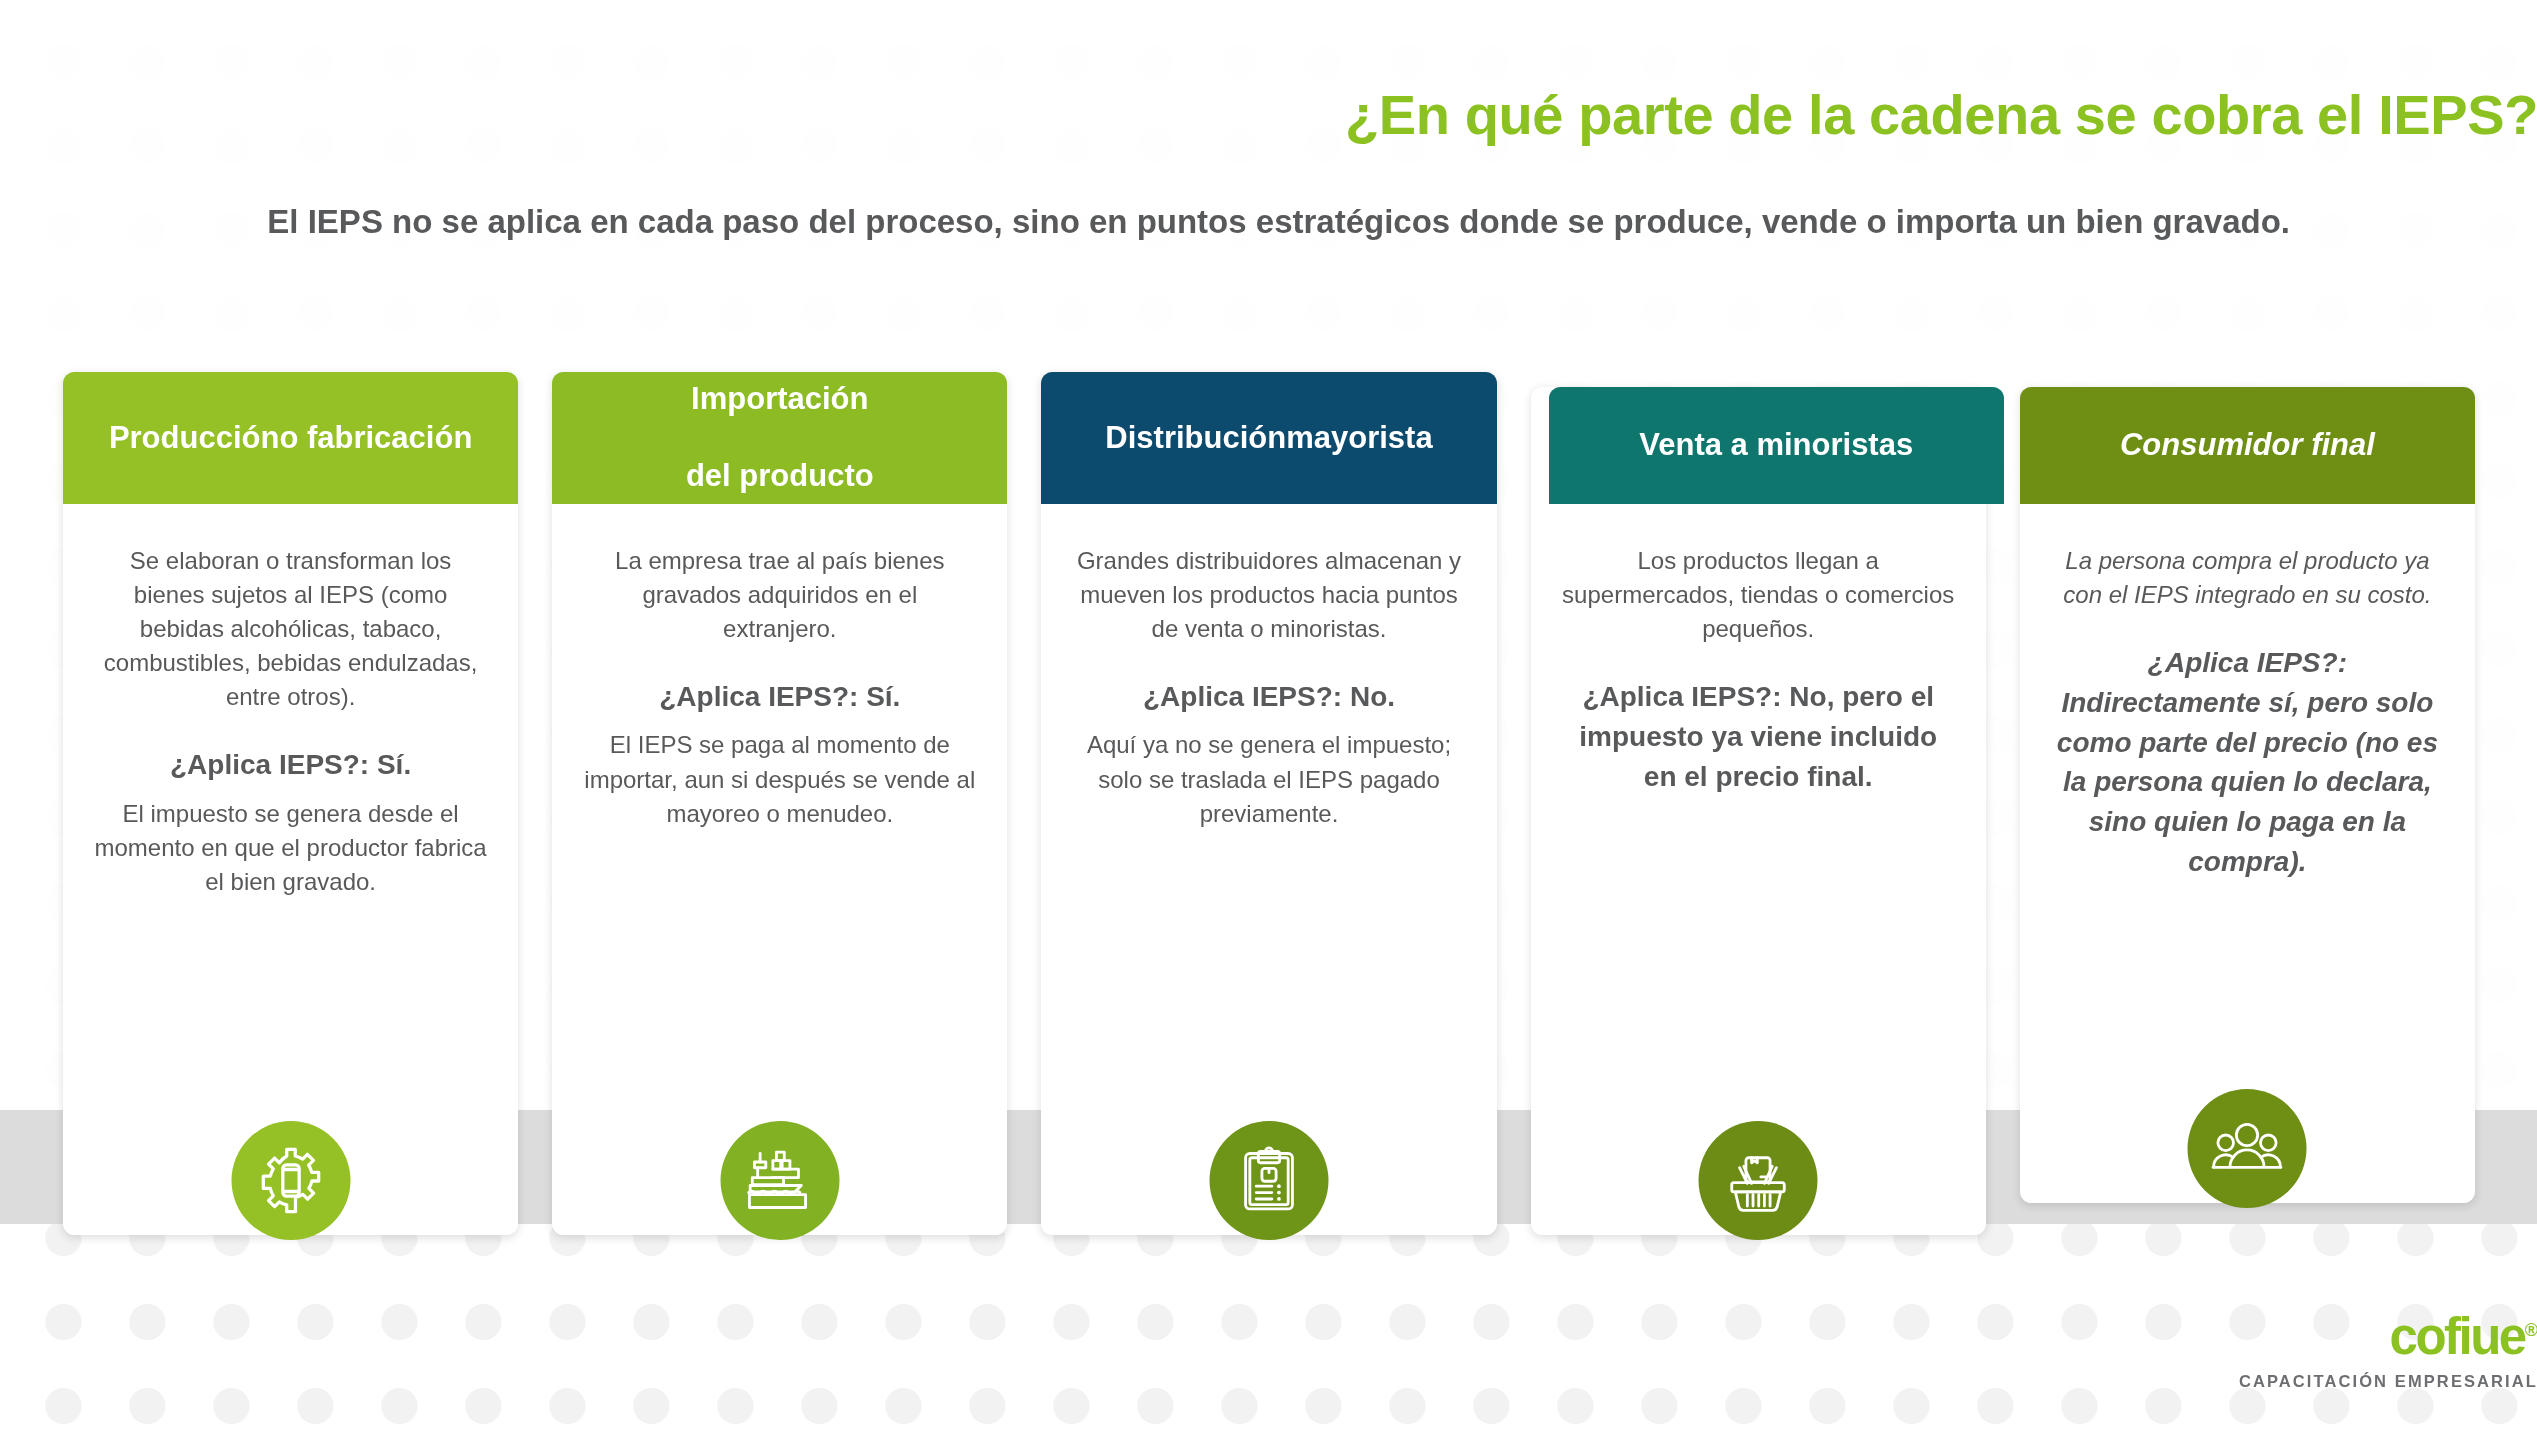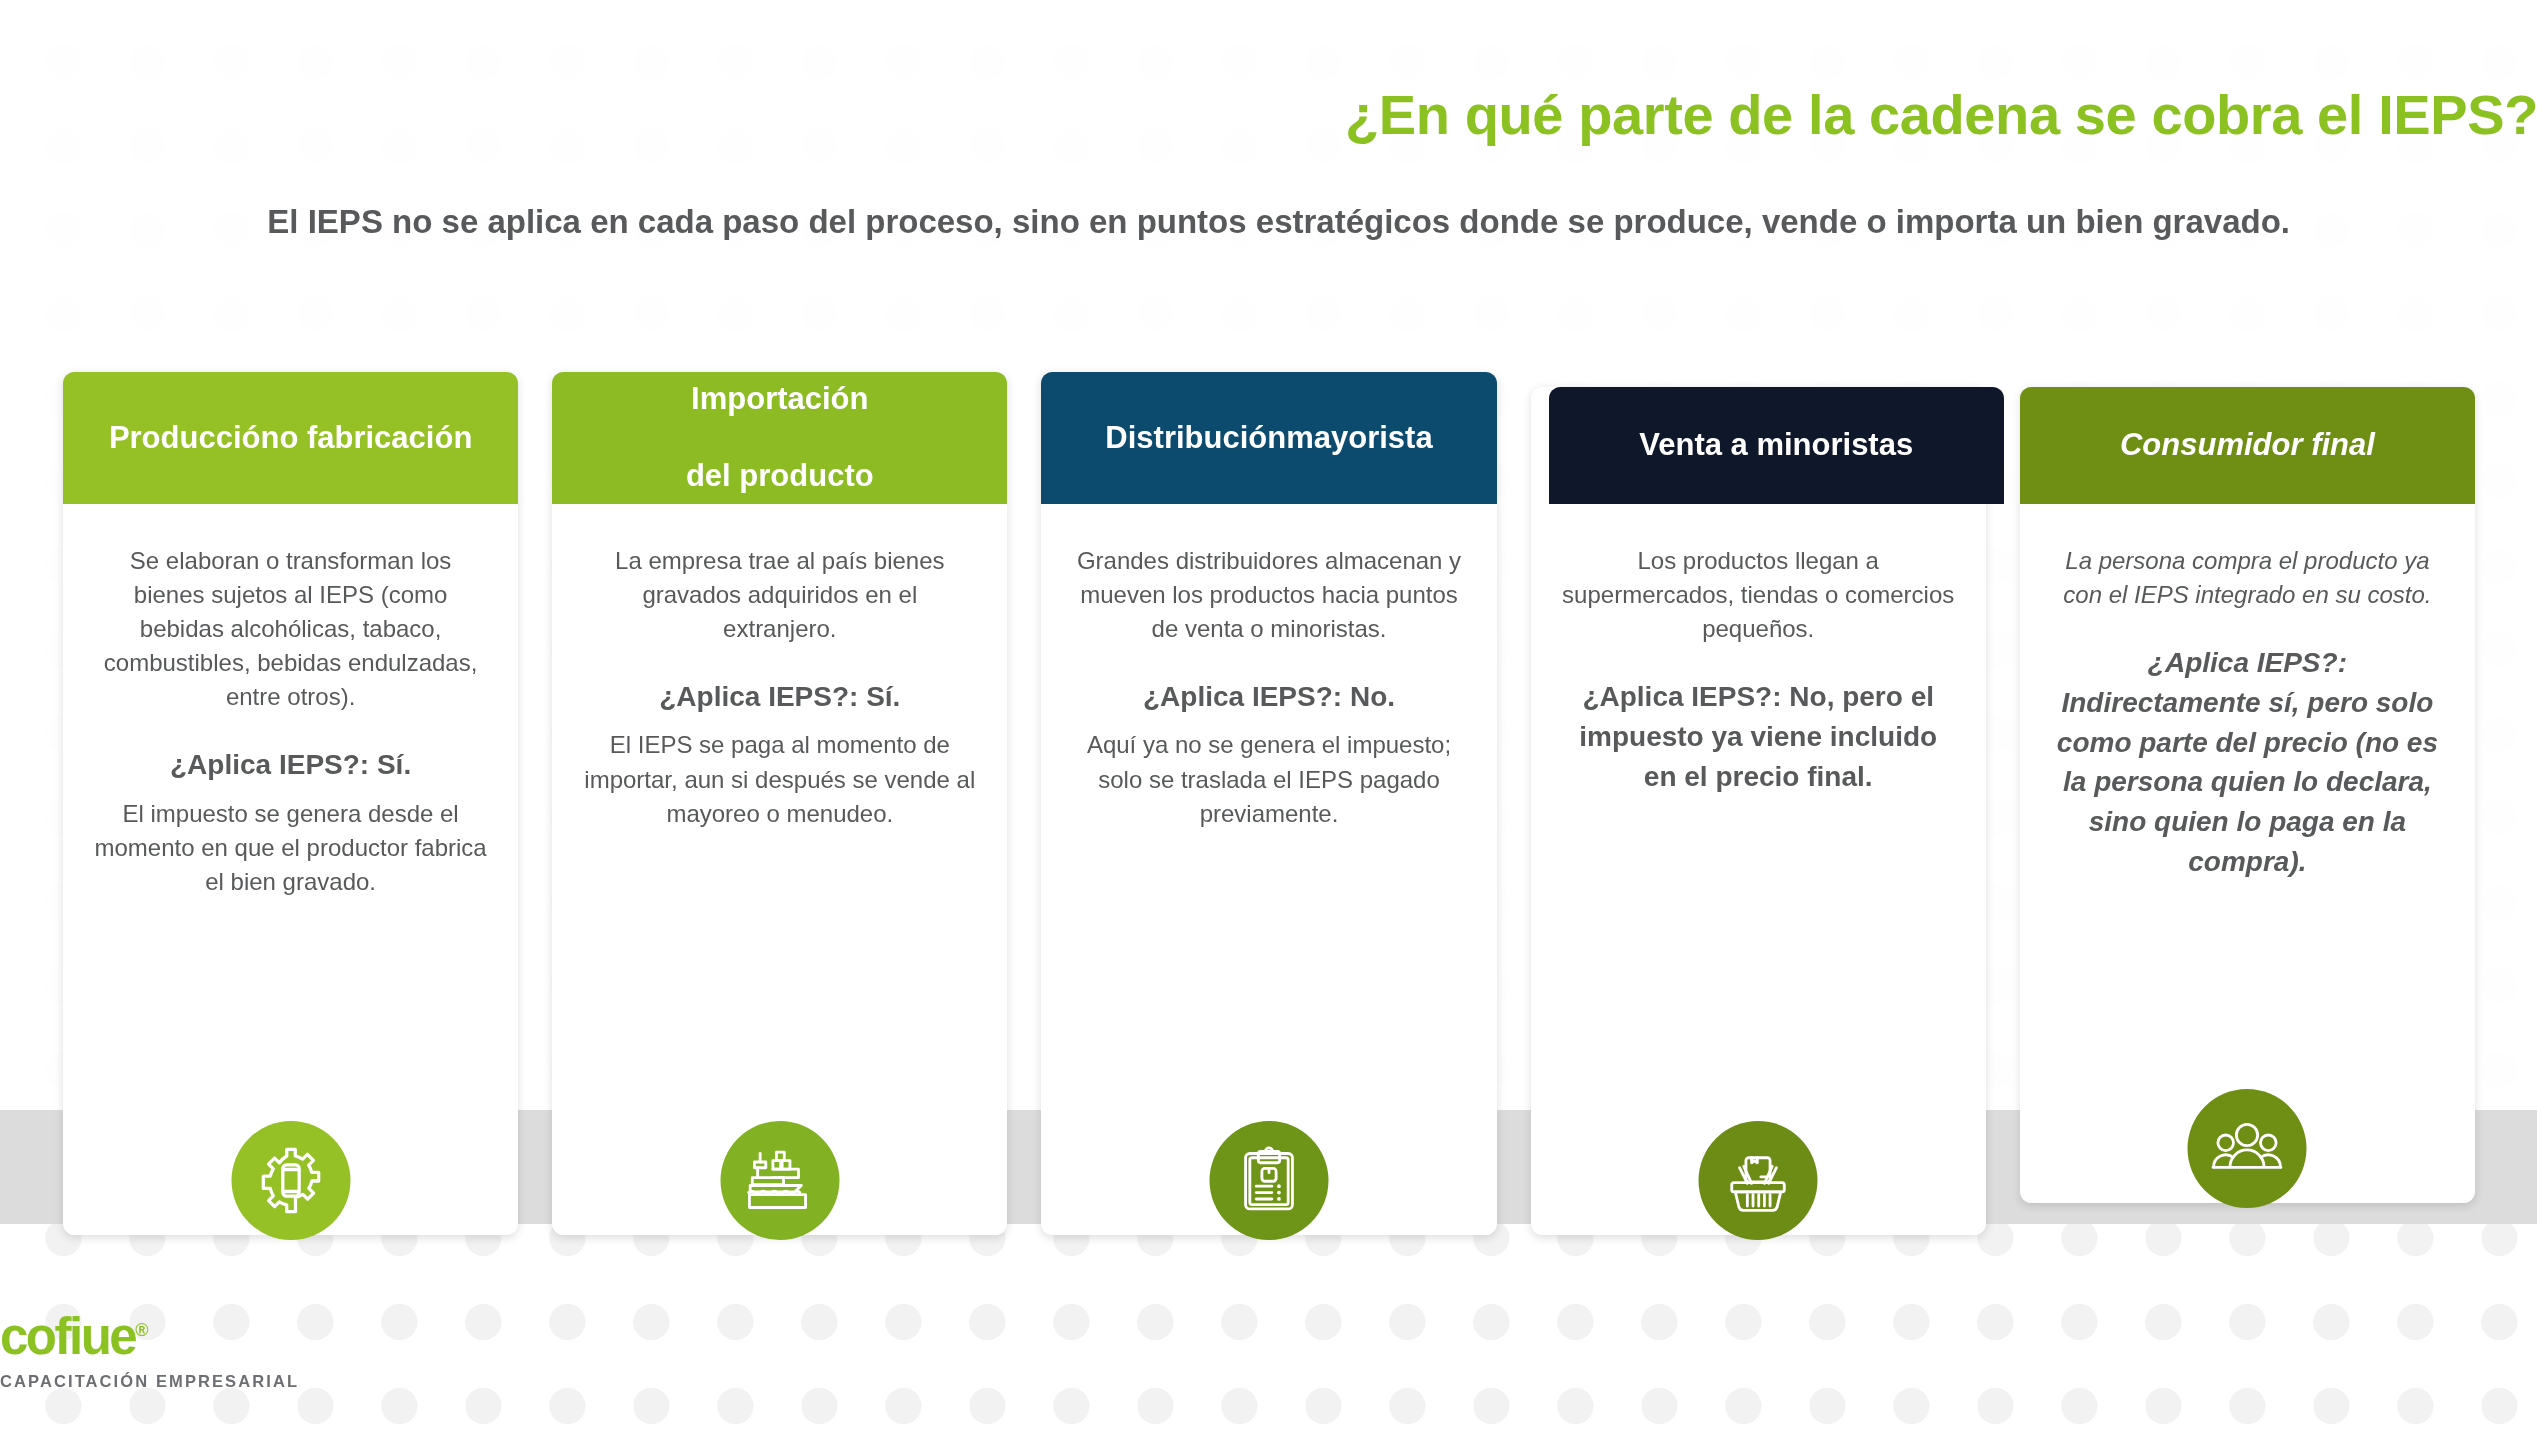--- a/index.html
+++ b/index.html
@@ -164,21 +164,21 @@
 
   .icon-badge svg { width: 71px; height: 71px; }
 
   
   #footer-logo {
     position: absolute;
     left: 0;
     top: 1311px;
     width: 2538px;
     z-index: 6;
-    text-align: left;
+    text-align: right;
   }
 
   #logo-wordmark {
     font-size: 51px;
     font-weight: bold;
     color: #8CC122;
     letter-spacing: -2.5px;
     line-height: 1;
     position: relative;
     display: inline-block;
@@ -285,21 +285,21 @@
       <rect x="40" y="33" width="20" height="18" rx="4"></rect>
       <path d="M50 33 v6"></path>
       <path d="M32 58 h22 M32 67 h22 M32 76 h22"></path>
       <circle cx="64" cy="58" r="2.6" fill="#ffffff" stroke="none"></circle>
       <circle cx="64" cy="67" r="2.6" fill="#ffffff" stroke="none"></circle>
       <circle cx="64" cy="76" r="2.6" fill="#ffffff" stroke="none"></circle>
     </svg>
       </div>
     </div>
     <div class="stage-card offset" style="height: 848px;">
-      <div class="card-header" style="background: #0f172a; height: 117px; margin-left: 36px;">
+      <div class="card-header" style="background: #0f766e; height: 117px; margin-left: 36px;">
         <span>Venta a minoristas</span>
       </div>
       <div class="card-body">
         <p class="card-desc">Los productos llegan a supermercados, tiendas o comercios pequeños.</p>
         <p class="card-verdict">¿Aplica IEPS?: No, pero el impuesto ya viene incluido en el precio final.</p>
         <div class="card-spacer"></div>
       </div>
       <div class="icon-badge" style="background: rgb(108, 140, 22); bottom: -5px;">
     <svg viewBox="0 0 100 100" fill="none" stroke="#ffffff" stroke-width="4" stroke-linejoin="round" stroke-linecap="round">
       <rect x="33" y="18" width="34" height="34" rx="4"></rect>

